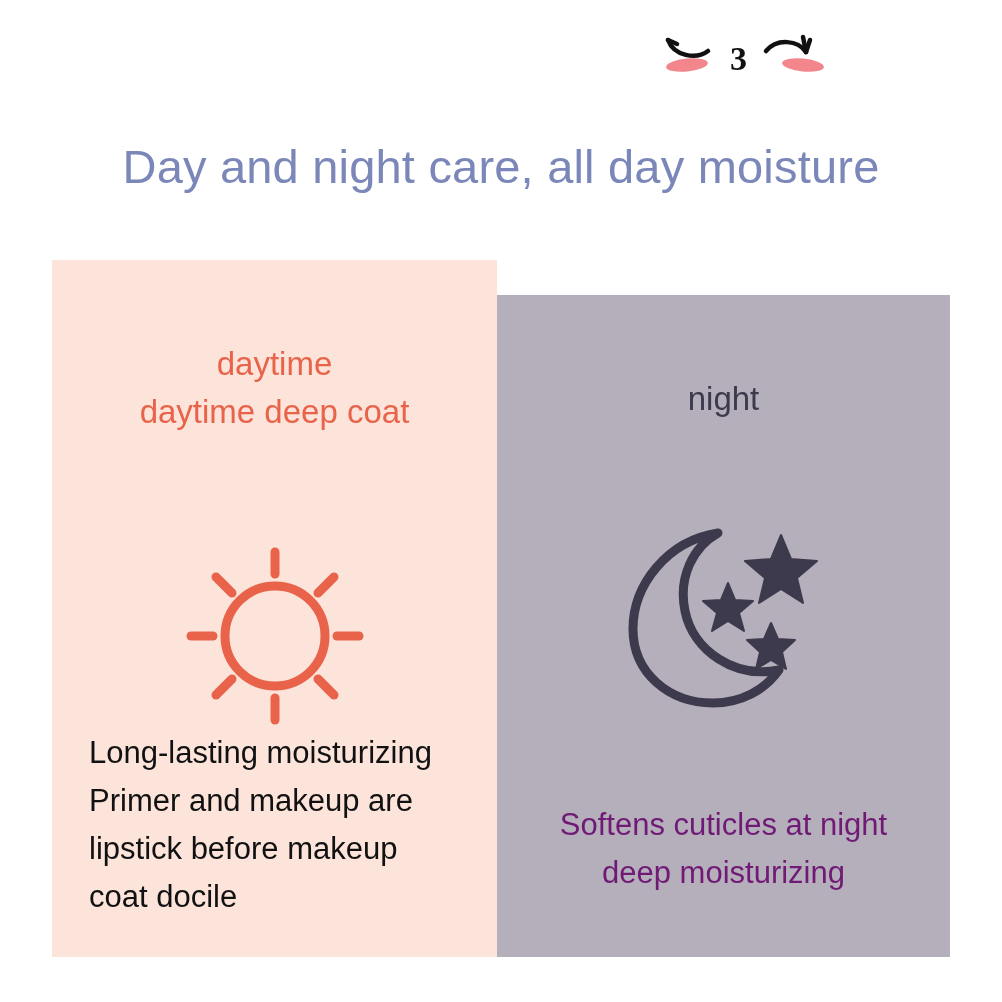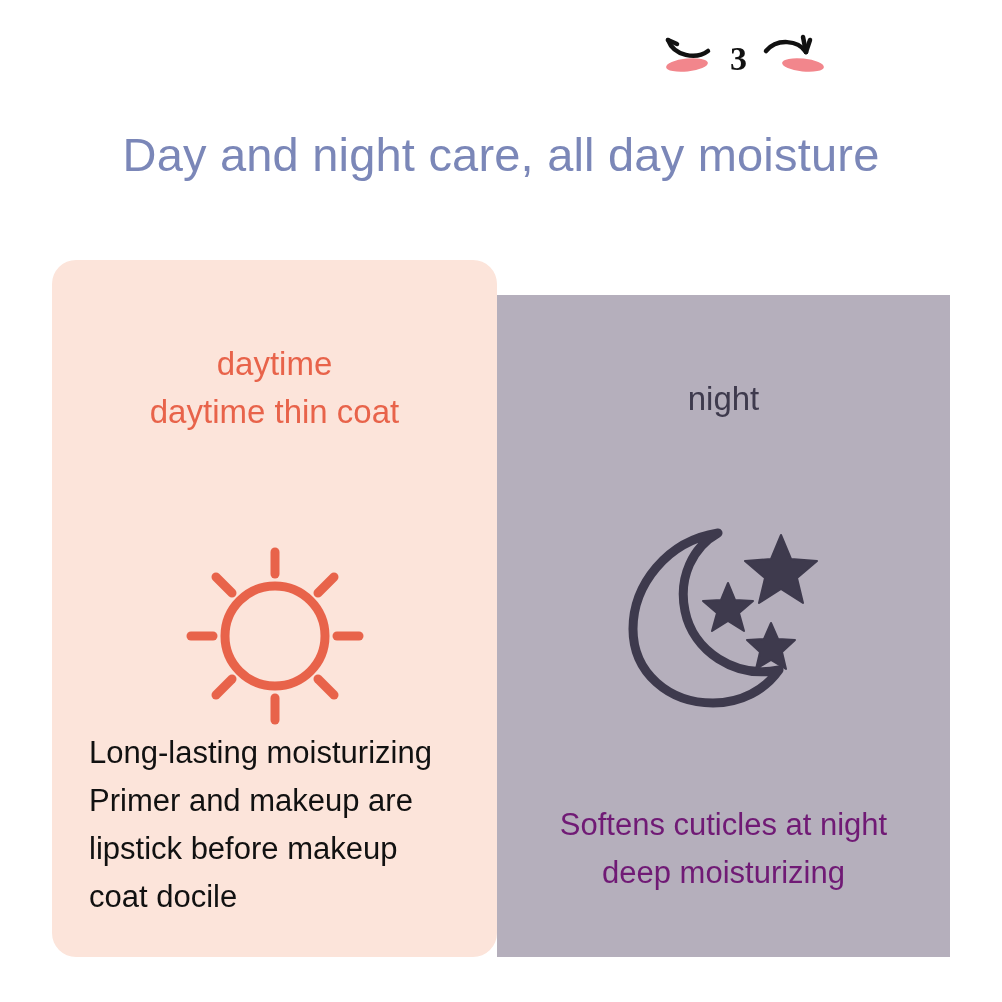--- a/index.html
+++ b/index.html
@@ -21,21 +21,21 @@
     left: 660px;
     top: 18px;
     width: 170px;
     height: 66px;
   }
 
   
   #page-title {
     position: absolute;
     left: 0;
-    top: 124px;
+    top: 136px;
     width: 1002px;
     text-align: center;
     font-size: 47px;
     line-height: 62px;
     color: #7b87b8;
     letter-spacing: 0.2px;
     white-space: nowrap;
   }
 
   
@@ -51,21 +51,20 @@
   .panel {
     position: relative;
     display: flex;
     flex-direction: column;
     box-sizing: border-box;
   }
   #panel-day {
     width: 445px;
     background: #fce4da;
     padding: 0;
-    border-radius: 24px;
   }
   #panel-night {
     width: 453px;
     background: #b5afbc;
     padding: 0;
     margin-top: 35px;
   }
 
   
   .panel-header {
@@ -139,21 +138,21 @@
 </div>
 
 <div id="page-title">Day and night care, all day moisture</div>
 
 <div id="panels">
 
   <div class="panel" id="panel-day">
 
     <div class="panel-header">
       <div class="header-line-1">daytime</div>
-      <div class="header-line-2">daytime thin coat</div>
+      <div class="header-line-2">daytime deep coat</div>
     </div>
 
     <div class="icon-area">
       <div id="sun-icon-wrap">
         <svg width="200" height="200" viewBox="0 0 200 200">
           <g stroke="#e8634a" stroke-width="9" stroke-linecap="round" fill="none">
             <circle cx="100" cy="100" r="50"></circle>
             <line x1="100" y1="16" x2="100" y2="38"></line>
             <line x1="100" y1="162" x2="100" y2="184"></line>
             <line x1="16" y1="100" x2="38" y2="100"></line>

